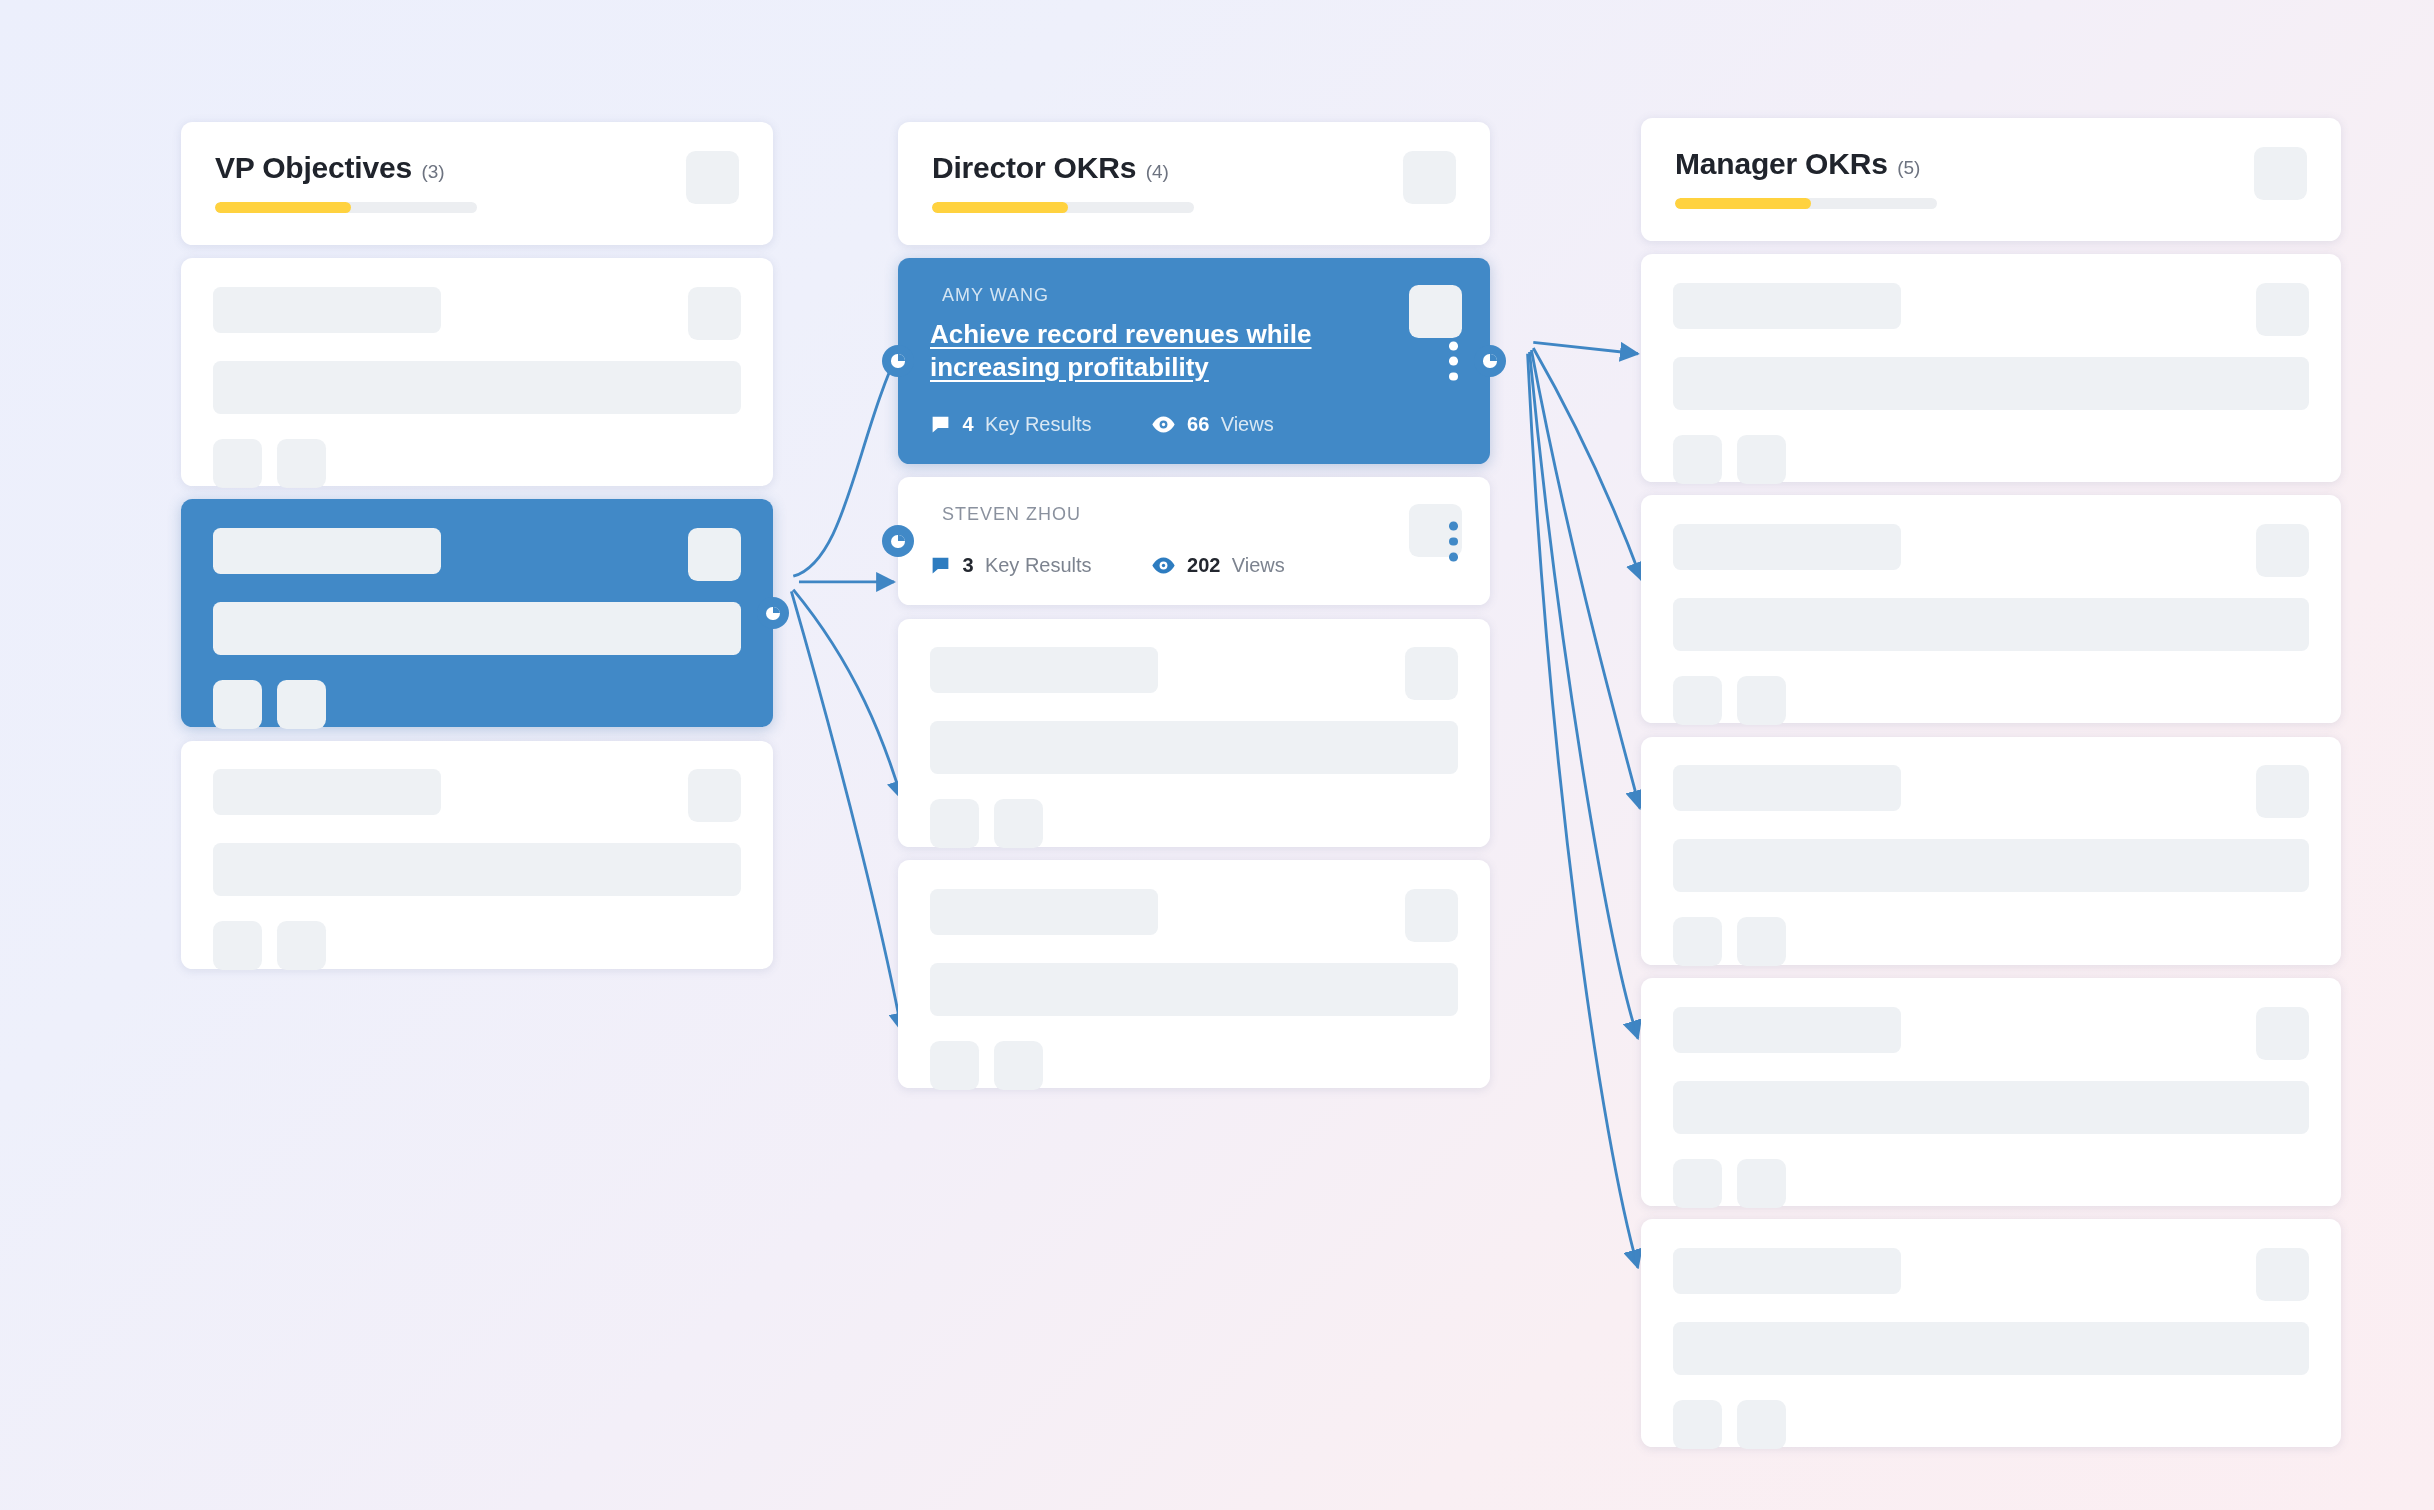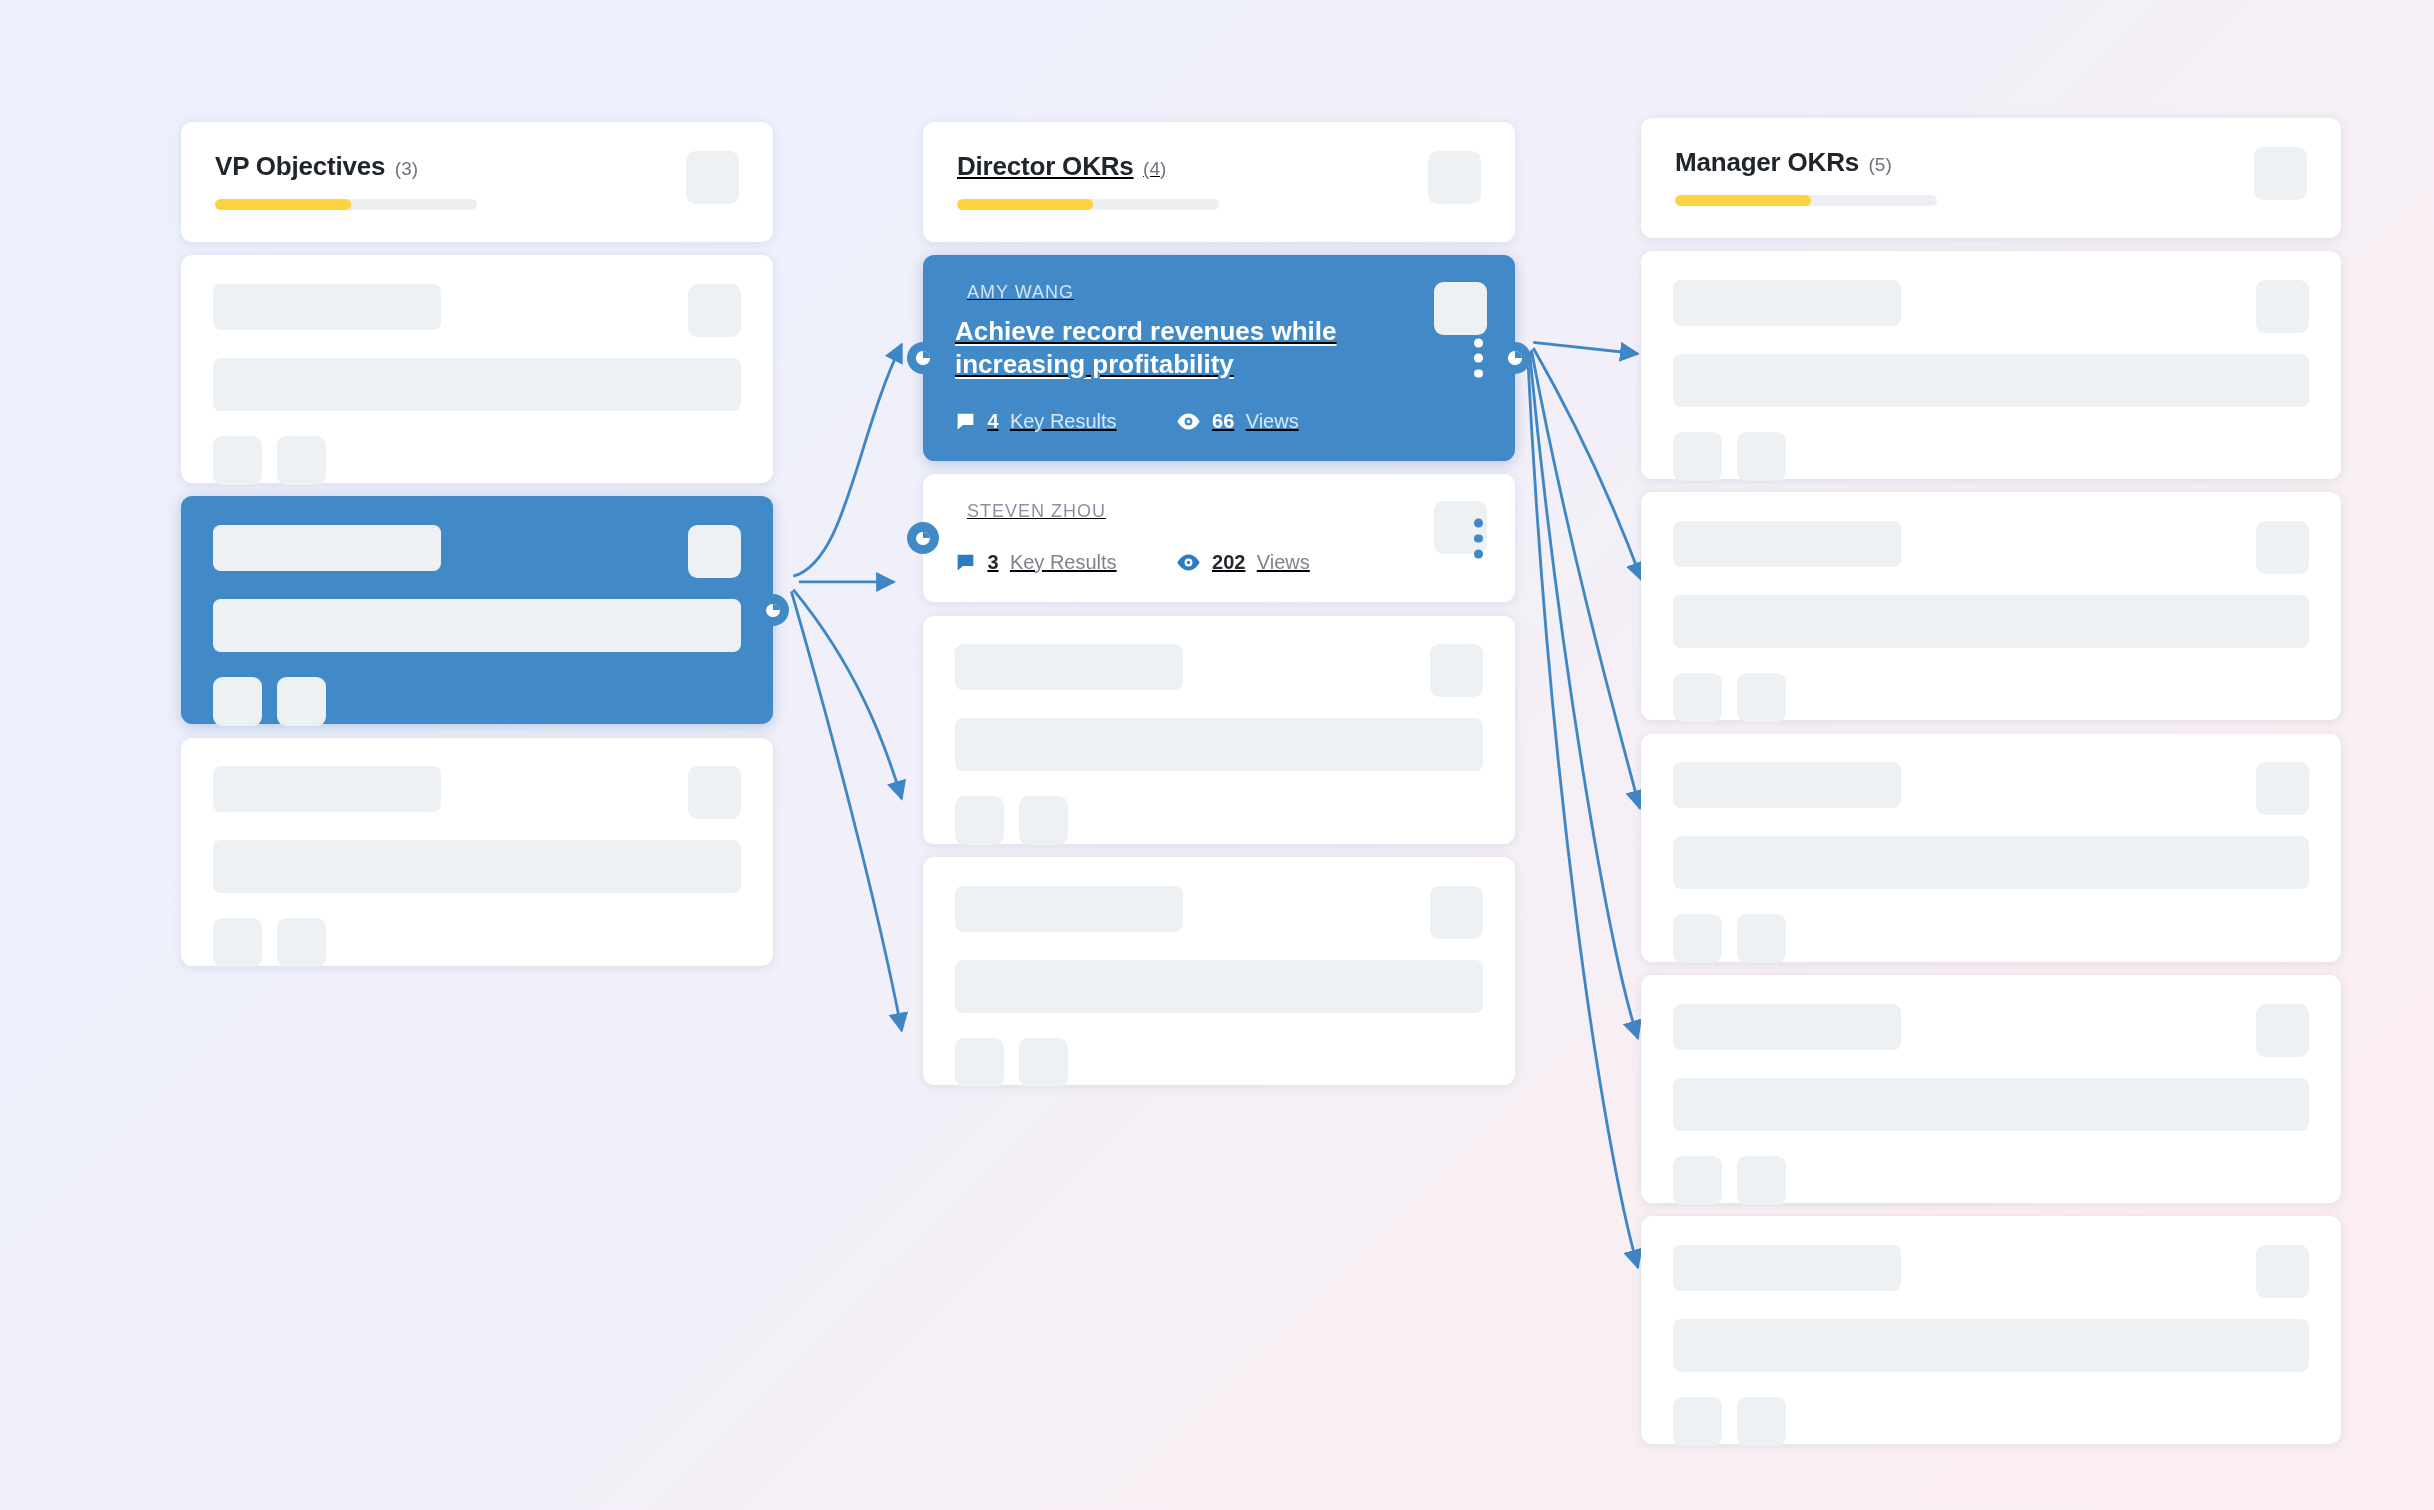--- a/index.html
+++ b/index.html
@@ -54,21 +54,21 @@
   }
   .col-header-left { display: flex; flex-direction: column; }
 
   .col-title-row {
     display: flex;
     align-items: baseline;
     gap: 9.5px;
     margin-bottom: 17px;
   }
   .col-title {
-    font-size: 26px;
+    font-size: 30px;
     font-weight: bold;
     color: #20242c;
     letter-spacing: -0.2px;
   }
   .col-count {
     font-size: 19px;
     color: #6d7380;
     font-weight: normal;
   }
 
@@ -340,21 +340,21 @@
         <div class="sk-avatar"></div>
       </div>
       <div class="sk-bar-long"></div>
       <div class="sk-chips">
         <div class="sk-chip"></div>
         <div class="sk-chip"></div>
       </div>
     </div>
   </div>
 
-  <div class="column" style="left:923px; top:122px; width:592px;text-decoration:underline;">
+  <div class="column" style="left:898px; top:122px; width:592px;">
 
     <div class="col-header">
       <div class="col-header-left">
         <div class="col-title-row">
           <span class="col-title">Director OKRs</span>
           <span class="col-count">(4)</span>
         </div>
         <div class="progress-track">
           <div class="progress-fill" style="width:52%"></div>
         </div>

